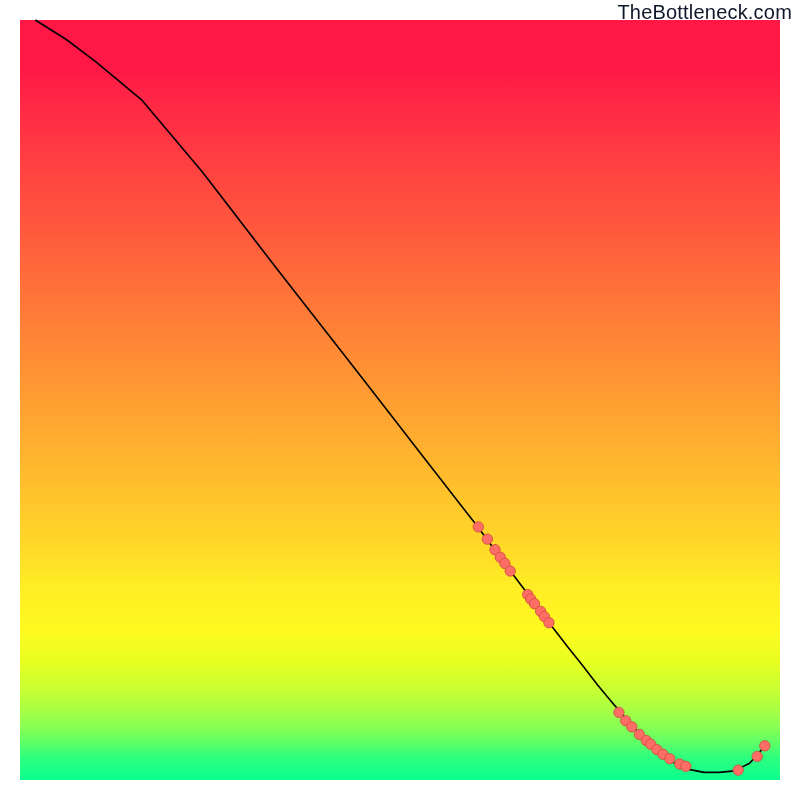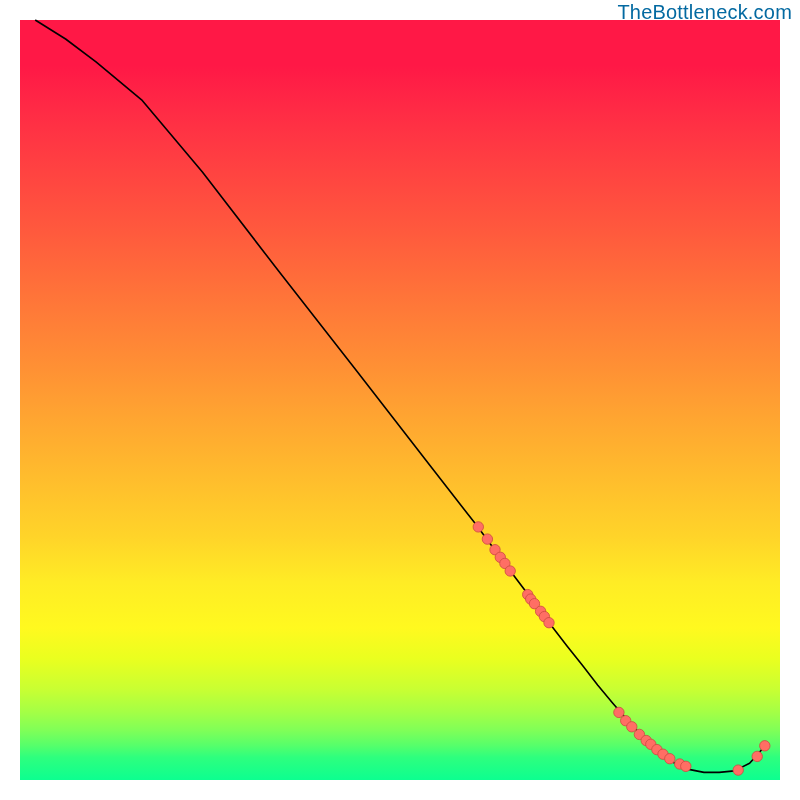--- a/index.html
+++ b/index.html
@@ -59,21 +59,21 @@
     left: 0;
     top: 0;
     width: 100%;
     height: 100%;
     overflow: visible;
   }
   .watermark {
     position: absolute;
     top: 1px;
     right: 8px;
-    color: #0369a1;
+    color: #0f172a;
     font-size: 20px;
     font-weight: 400;
     letter-spacing: 0.2px;
   }
 </style>
 </head>
 <body>
 
 <div class="stage">
   <div class="watermark">TheBottleneck.com</div>

